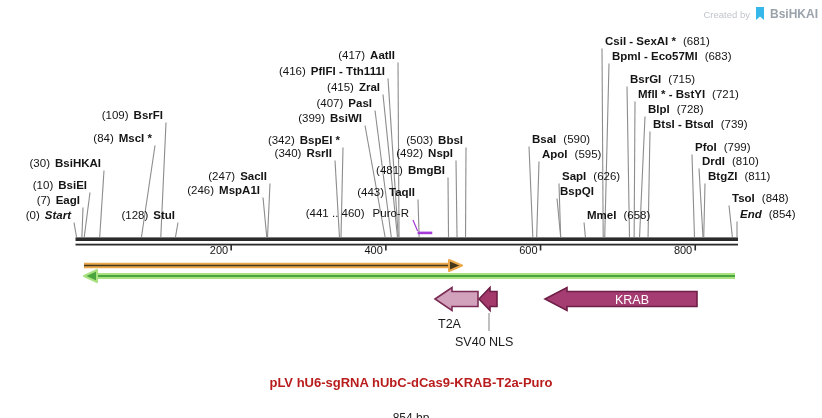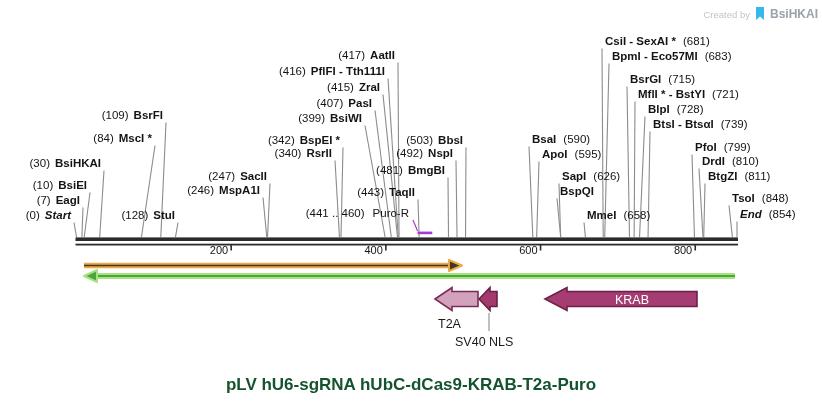--- a/index.html
+++ b/index.html
@@ -4,21 +4,21 @@
 <style>
   html,body{margin:0;padding:0;background:#fff;}
   .canvas{position:relative;width:822px;height:418px;background:#ffffff;overflow:hidden;
           font-family:"Liberation Sans",sans-serif;}
   .brand{position:absolute;top:7px;right:4px;display:flex;align-items:center;gap:5px;}
   .created-by{font-size:9.5px;color:#c0c5cc;}
   .brand-name{font-size:12px;font-weight:600;color:#9aa2ab;}
   .logo{display:block;}
   #map-svg{position:absolute;left:0;top:0;}
   .title-block{position:absolute;top:375px;left:0;width:100%;text-align:center;}
-  .title{font-size:17px;font-weight:bold;color:#14532d;}
+  .title{font-size:13px;font-weight:bold;color:#b91c1c;}
   .subtitle{font-size:12px;color:#222;margin-top:21px;}
   svg text{font-family:"Liberation Sans",sans-serif;}
   .site{font-size:11.5px;fill:#141414;}
   .b{font-weight:bold;}
   .i{font-style:italic;}
   .tick{font-size:11px;fill:#141414;}
   .feat-label{font-size:12.5px;fill:#1a1a1a;}
   .feat-label-inside{font-size:12.5px;fill:#ffffff;}
 </style>
 </head>

